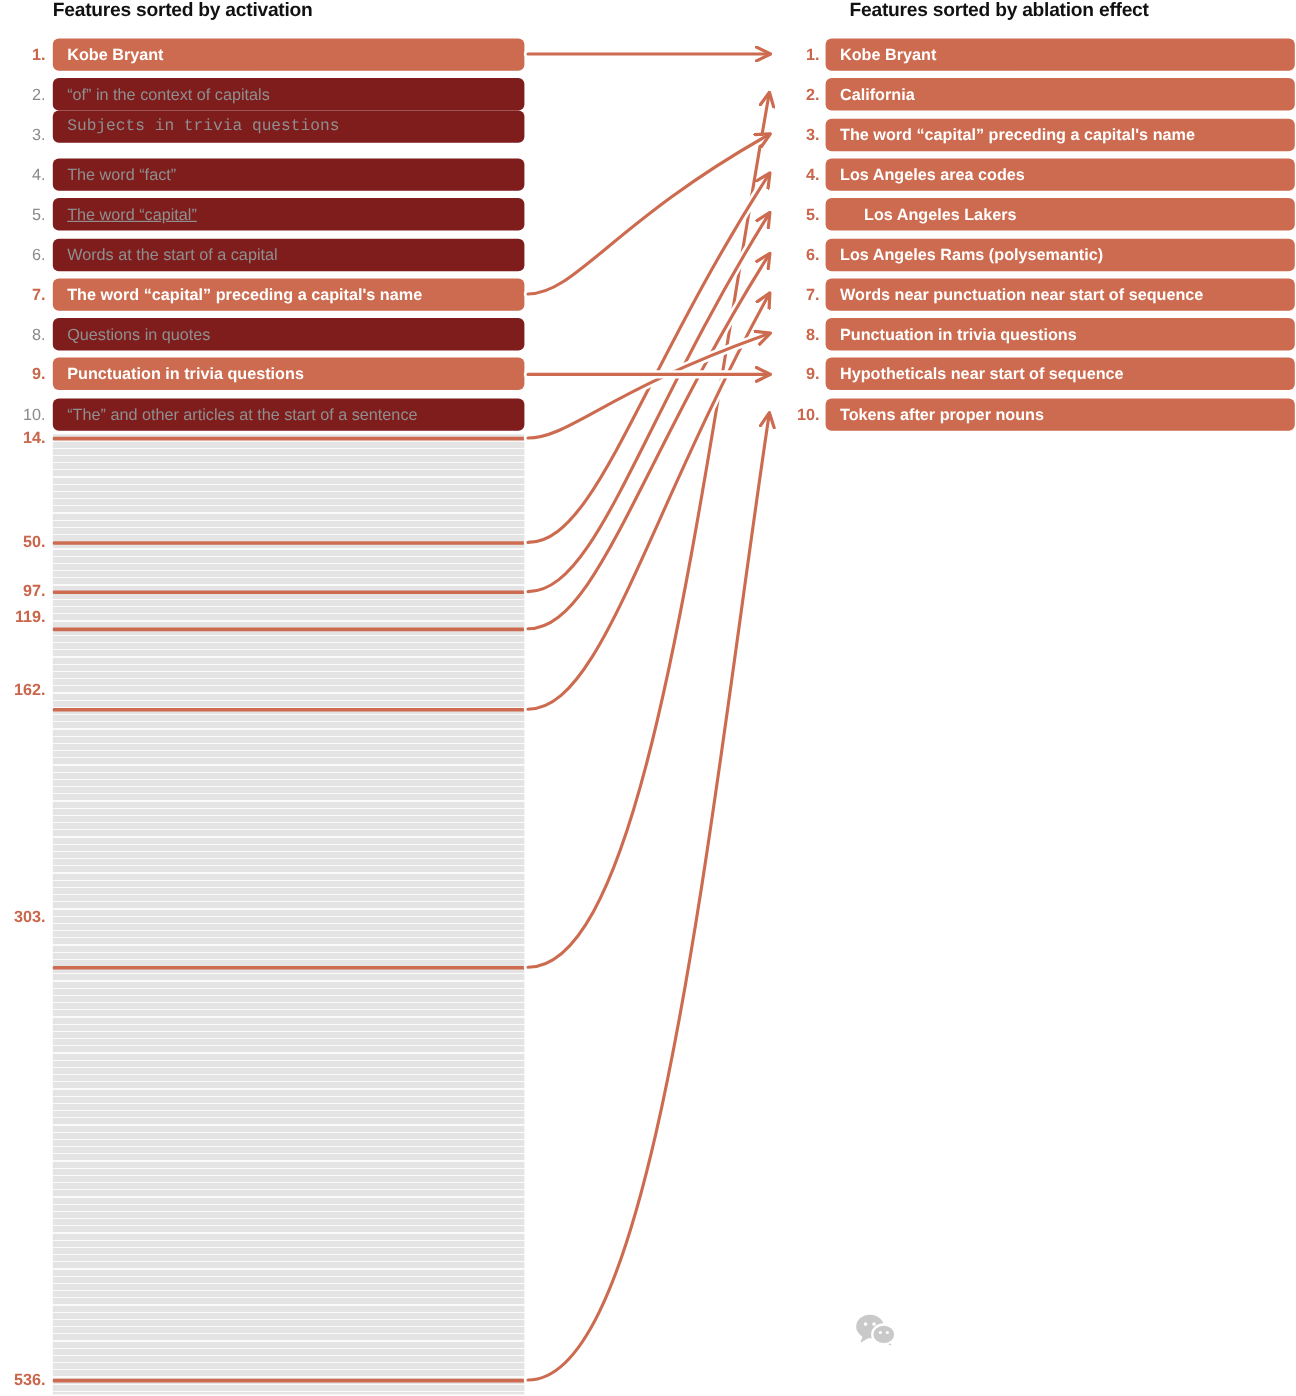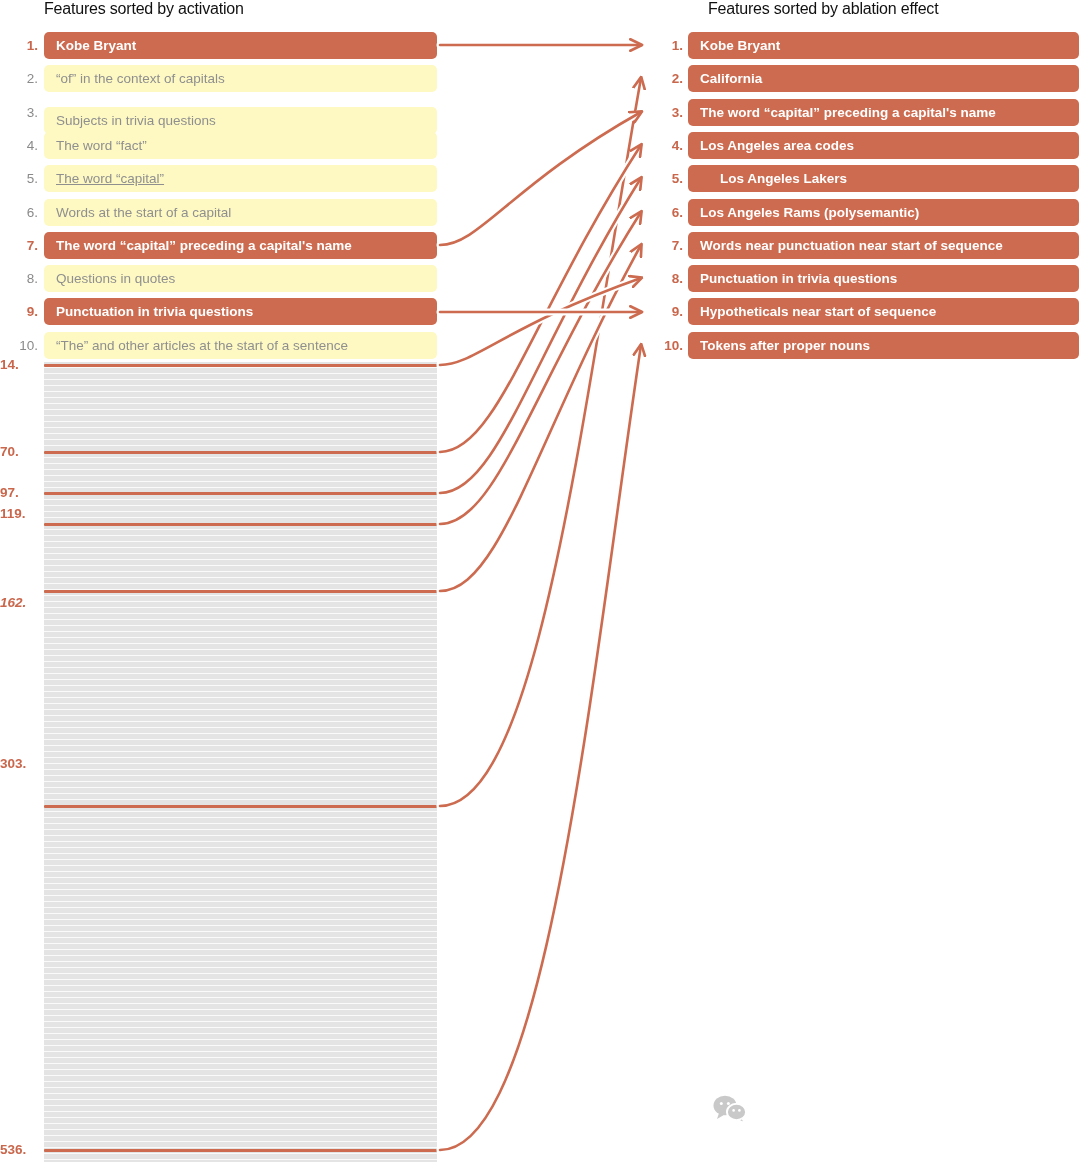--- a/index.html
+++ b/index.html
@@ -7,38 +7,38 @@
     width:1080px;height:1163px;
     background:#ffffff;
     font-family:"Liberation Sans", sans-serif;
     position:relative;overflow:hidden;
   }
   .stage{position:absolute;inset:0;}
 
   
   .col-title{
     position:absolute;top:0px;
-    font-size:16px;font-weight:normal;color:#111111;
+    font-size:16px;font-weight:bold;color:#111111;
     letter-spacing:-0.2px;white-space:nowrap;
   }
   #title-left{left:44px;}
   #title-right{left:688px;margin-left:20px;}
   .rank-num{
     position:absolute;top:0;height:27px;line-height:27px;
     font-size:13.5px;text-align:right;white-space:nowrap;
   }
   .rank-num.gray{color:#8a8a8a;font-weight:normal;}
   .rank-num.orange{color:#C9664B;font-weight:bold;}
   .pill{
     position:absolute;top:0;height:27px;line-height:27px;
     border-radius:5px;box-sizing:border-box;
     padding-left:12px;padding-right:10px;
     font-size:13.5px;white-space:nowrap;overflow:hidden;
   }
-  .pill.gray{background:#fef9c3;color:#8f8f8f;font-weight:normal;}
+  .pill.gray{background:#7f1d1d;color:#8f8f8f;font-weight:normal;}
   .pill.orange{background:#CC6B4F;color:#ffffff;font-weight:bold;}
 
   
   .left .rank-num{left:0px;width:38px;}
   .left .pill{left:44px;width:393px;}
   
   .right .rank-num{left:650px;width:33px;}
   .right .pill{left:688px;width:391px;}
 
   
@@ -47,21 +47,21 @@
     background-image:repeating-linear-gradient(
         to bottom,
         #E4E4E4 0px,#E4E4E4 5px,
         #FAFAFA 5px,#FAFAFA 6px);
   }
   .tail-mark{
     position:absolute;left:44px;width:393px;height:3px;
     background:#CC6B4F;border-radius:1px;
   }
   .tail-num{
-    position:absolute;left:0px;width:38px;text-align:left;
+    position:absolute;left:0px;width:38px;text-align:right;
     font-size:13.5px;font-weight:bold;color:#C9664B;
     white-space:nowrap;line-height:13px;
   }
 
   
   #links{position:absolute;left:0;top:0;width:1080px;height:1163px;}
 
   
   #watermark{
     position:absolute;left:713px;top:1095px;
@@ -77,21 +77,21 @@
 
   <div class="col-title" id="title-left">Features sorted by activation</div>
   <div class="col-title" id="title-right">Features sorted by ablation effect</div>
 
   <div class="left" id="left-list">
       <div class="rank-num orange" style="top: 32px;">1.</div>
       <div class="pill orange" style="top: 32px;">Kobe Bryant</div>
       <div class="rank-num gray" style="top: 65.3px;">2.</div>
       <div class="pill gray" style="top: 65.3px;">“of” in the context of capitals</div>
       <div class="rank-num gray" style="top: 98.6px;">3.</div>
-      <div class="pill gray" style="top: 107px;">Subjects in trivia questions</div>
+      <div class="pill gray" style="top: 92px; font-family: Liberation Mono, monospace;">Subjects in trivia questions</div>
       <div class="rank-num gray" style="top: 131.9px;">4.</div>
       <div class="pill gray" style="top: 131.9px;">The word “fact”</div>
       <div class="rank-num gray" style="top: 165.2px;">5.</div>
       <div class="pill gray" style="top: 165.2px; text-decoration: underline;">The word “capital”</div>
       <div class="rank-num gray" style="top: 198.5px;">6.</div>
       <div class="pill gray" style="top: 198.5px;">Words at the start of a capital</div>
       <div class="rank-num orange" style="top: 231.8px;">7.</div>
       <div class="pill orange" style="top: 231.8px;">The word “capital” preceding a capital's name</div>
       <div class="rank-num gray" style="top: 265.1px;">8.</div>
       <div class="pill gray" style="top: 265.1px;">Questions in quotes</div>
@@ -99,27 +99,27 @@
       <div class="pill orange" style="top: 298.4px;">Punctuation in trivia questions</div>
       <div class="rank-num gray" style="top: 331.7px;">10.</div>
       <div class="pill gray" style="top: 331.7px;">“The” and other articles at the start of a sentence</div>
     </div>
 
   <div id="tail" style="top: 362px; height: 800px;"></div>
   <div id="tail-marks">
       <div class="tail-mark" style="top: 364px;"></div>
       <div class="tail-num" style="top: 358px;">14.</div>
       <div class="tail-mark" style="top: 451px;"></div>
-      <div class="tail-num" style="top: 445px;">70.</div>
+      <div class="tail-num" style="top: 445px;">50.</div>
       <div class="tail-mark" style="top: 492px;"></div>
       <div class="tail-num" style="top: 486px;">97.</div>
       <div class="tail-mark" style="top: 523px;"></div>
       <div class="tail-num" style="top: 507px;">119.</div>
       <div class="tail-mark" style="top: 590px;"></div>
-      <div class="tail-num" style="top: 596px; font-style: italic;">162.</div>
+      <div class="tail-num" style="top: 568px;">162.</div>
       <div class="tail-mark" style="top: 805px;"></div>
       <div class="tail-num" style="top: 757px;">303.</div>
       <div class="tail-mark" style="top: 1149px;"></div>
       <div class="tail-num" style="top: 1143px;">536.</div>
     </div>
 
   <div class="right" id="right-list">
       <div class="rank-num orange" style="top: 32px;">1.</div>
       <div class="pill orange" style="top: 32px;">Kobe Bryant</div>
       <div class="rank-num orange" style="top: 65.3px;">2.</div>

